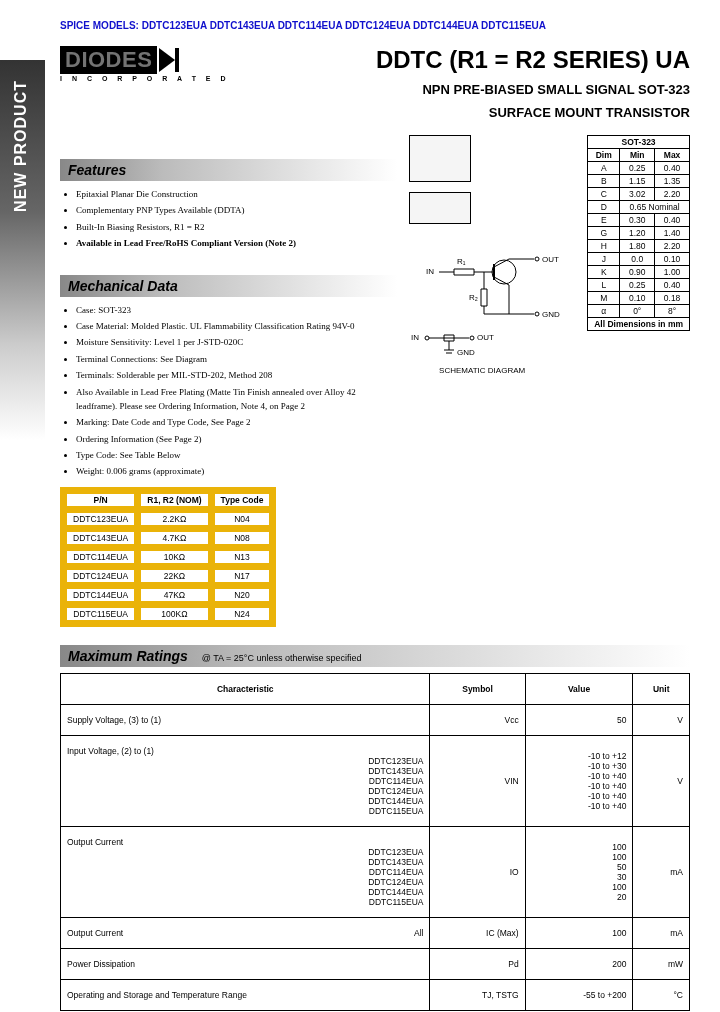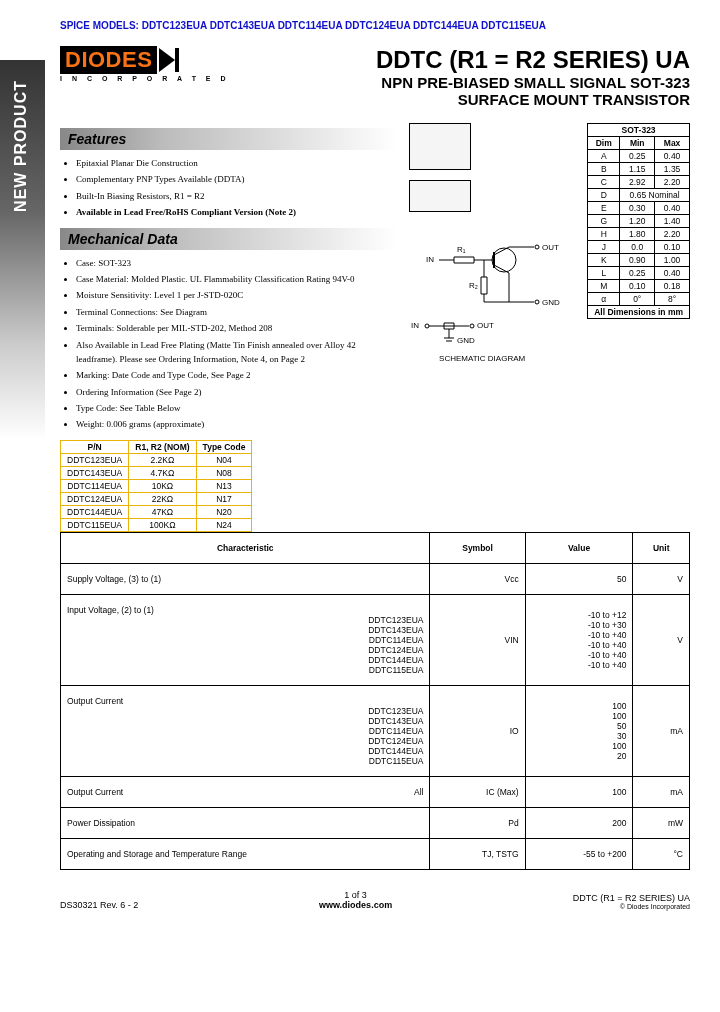--- a/index.html
+++ b/index.html
@@ -1,41 +1,41 @@
 <!DOCTYPE html>
 <html><head>
 <meta charset="utf-8">
 <style>
   body { margin: 0; font-family: Arial, sans-serif; width: 720px; background: #fff; color: #000; }
   .page { padding: 20px 30px 10px 60px; position: relative; }
   .spice { color: #1010cc; font-weight: bold; font-size: 10px; margin-bottom: 15px; }
   .header-row { display: flex; justify-content: space-between; align-items: flex-start; margin-bottom: 15px; }
   .logo { font-family: Arial Black, sans-serif; }
   .logo-top { display: flex; align-items: center; gap: 2px; }
-  .logo-rect { background: #000; color: #f97316; font-weight: 900; font-size: 22px; padding: 1px 5px; letter-spacing: 0.5px; }
+  .logo-rect { background: #000; color: #737373; font-weight: 900; font-size: 22px; padding: 1px 5px; letter-spacing: 0.5px; }
   .logo-tri { width: 0; height: 0; border-top: 12px solid transparent; border-bottom: 12px solid transparent; border-left: 16px solid #000; }
   .logo-bar { width: 4px; height: 24px; background: #000; margin-left: -2px; }
   .logo-sub { font-size: 7px; letter-spacing: 4px; font-weight: bold; margin-top: 1px; }
   .title-block { text-align: right; }
   .title-main { font-size: 24px; font-weight: bold; }
-  .title-sub { font-size: 15px; font-weight: bold; margin-top: 0; }
+  .title-sub { font-size: 13px; font-weight: bold; margin-top: 8px; }
   .sidebar { position: absolute; left: 0; top: 60px; width: 45px; height: 380px;
     background: linear-gradient(#333 0%, #666 40%, #ccc 75%, #fff 100%); }
   .sidebar-text { color: #fff; font-weight: bold; font-size: 16px; writing-mode: vertical-rl;
     transform: rotate(180deg); padding: 20px 12px; letter-spacing: 1px; }
   .section-head { background: linear-gradient(90deg, #888, #bbb 30%, #fff 100%);
-    font-style: italic; font-weight: bold; font-size: 14px; padding: 3px 8px; margin: 5px 0 6px; }
+    font-style: italic; font-weight: bold; font-size: 14px; padding: 3px 8px; margin: 24px 0 6px; }
   ul { margin: 4px 0 8px 16px; padding: 0; font-size: 9px; line-height: 1.6; font-family: Liberation Serif, serif; }
   li { margin-bottom: 2px; }
   .bold { font-weight: bold; }
   .two-col { display: flex; gap: 12px; align-items: flex-start; }
   .left-col { flex: 1.2; }
   .right-col { flex: 1; font-size: 8px; position: relative; }
   table { border-collapse: collapse; font-size: 8.5px; }
-  .pt-table th, .pt-table td { border: 1px solid #eab308; padding: 1px 6px; text-align: center; }
+  .pt-table th, .pt-table td { border: 7px solid #eab308; padding: 1px 6px; text-align: center; }
   .pt-table th { background: #fff; font-weight: bold; }
   .dim-table { margin-left: auto; }
   .dim-table th, .dim-table td { border: 1px solid #000; padding: 1px 6px; text-align: center; }
   .dim-table th { font-weight: bold; }
   .pkg-draw { display: flex; gap: 10px; margin-bottom: 10px; }
   .pkg { border: 1px solid #000; width: 60px; height: 45px; position: relative; background: #f5f5f5; }
   .schem { margin: 10px 0 4px 15px; }
   .schem-label { font-size: 8px; margin-left: 30px; margin-top: 6px; }
   .max-table { width: 100%; }
   .max-table th, .max-table td { border: 1px solid #000; padding: 10px 6px; font-size: 8.5px; }
@@ -205,21 +205,21 @@
                 <td>0.25</td>
                 <td>0.40</td>
               </tr>
               <tr>
                 <td>B</td>
                 <td>1.15</td>
                 <td>1.35</td>
               </tr>
               <tr>
                 <td>C</td>
-                <td>2.92</td>
+                <td>3.02</td>
                 <td>2.20</td>
               </tr>
               <tr>
                 <td>D</td>
                 <td colspan="2">0.65 Nominal</td>
               </tr>
               <tr>
                 <td>E</td>
                 <td>0.30</td>
                 <td>0.40</td>
@@ -263,20 +263,24 @@
           <tfoot>
               <tr>
                 <td colspan="3" style="font-weight:bold">All Dimensions in mm</td>
               </tr>
             </tfoot>
         </table>
       </div>
     </div>
   </div>
 
+  <div class="section-head" style="margin-top:18px">
+    <span>Maximum Ratings</span>
+    <span style="font-style:normal;font-weight:normal;font-size:9px;margin-left:10px">@ TA = 25°C unless otherwise specified</span>
+  </div>
 
   <table class="max-table">
     <thead>
         <tr id="max-head">
           <th>Characteristic</th>
           <th>Symbol</th>
           <th>Value</th>
           <th>Unit</th>
         </tr>
       </thead>

